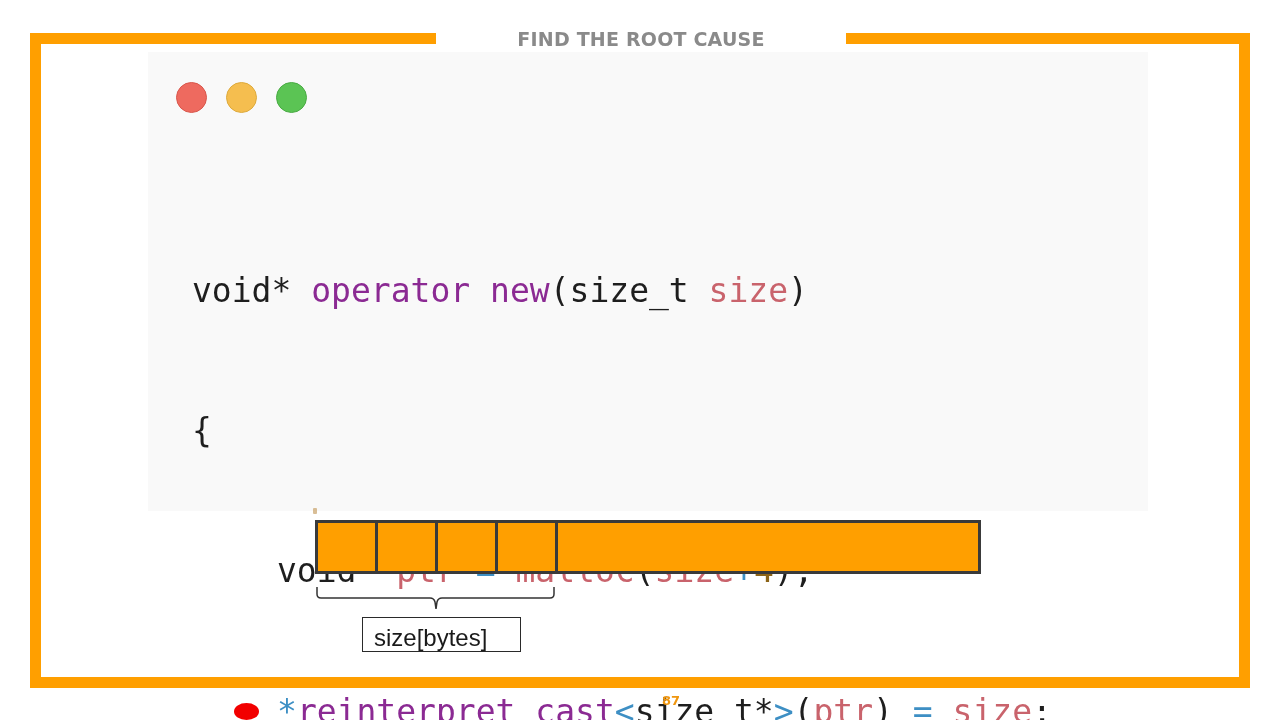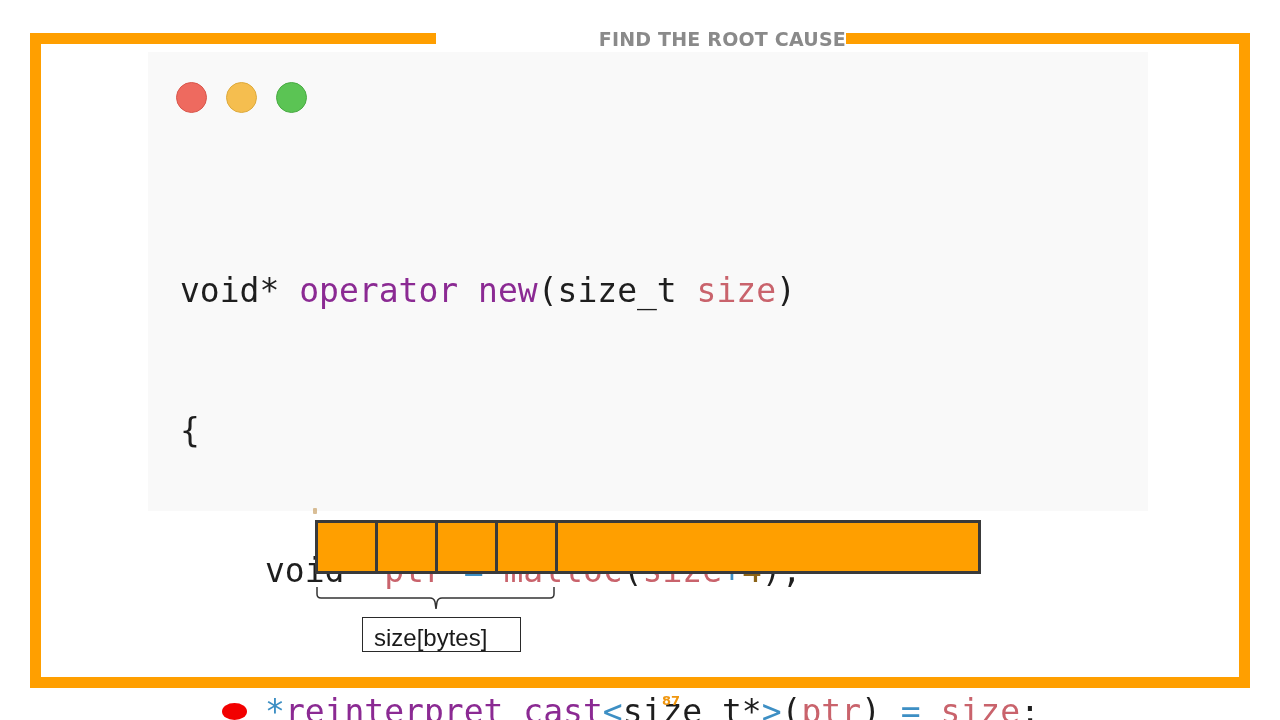--- a/index.html
+++ b/index.html
@@ -15,21 +15,21 @@
     .title-gap {
       position: absolute;
       left: 436px; top: 28px;
       width: 410px; height: 22px;
       background: #ffffff;
     }
     .slide-title {
       position: absolute;
       left: 436px; top: 27px;
       width: 410px;
-      text-align: right;
+      text-align: center;
       font-family: "DejaVu Sans", sans-serif;
       font-weight: bold;
       font-size: 19px;
       color: #8a8a8a;
       letter-spacing: 0.2px;
       line-height: 24px;
     }
 
     .code-panel {
       position: absolute;
@@ -48,21 +48,21 @@
 
     .code {
       position: absolute;
       left: 32px; top: 122px;
       font-family: "DejaVu Sans Mono", monospace;
       font-size: 33px;
       line-height: 46.8px;
       color: #1e1e1e;
       white-space: pre;
     }
-    .code-line { display: block; height: 46.8px; position: relative; }
+    .code-line { display: block; height: 46.8px; position: relative; margin-left: 12px; }
     .indent { padding-left: 85px; }
 
     .k-purple { color: #8b2a93; }
     .k-pink   { color: #c9636c; }
     .k-blue   { color: #3d8fc4; }
     .k-gold   { color: #8c6418; }
     .k-dark   { color: #1e1e1e; }
 
     .breakpoint {
       position: absolute;

